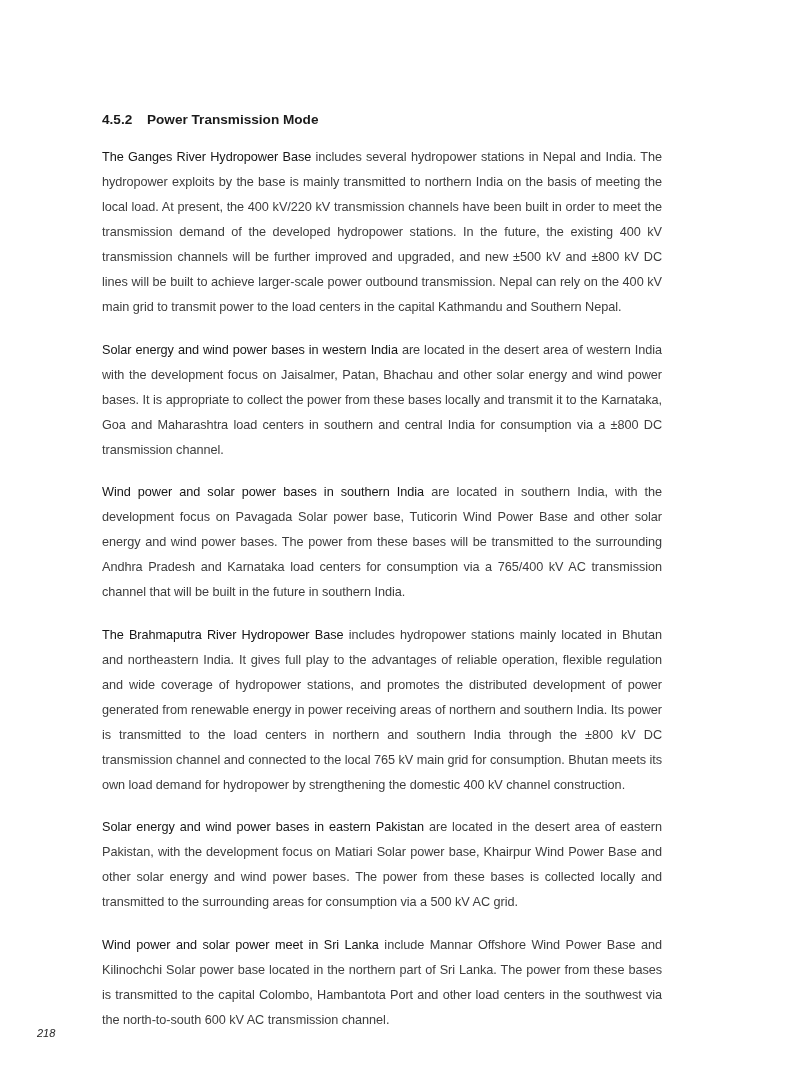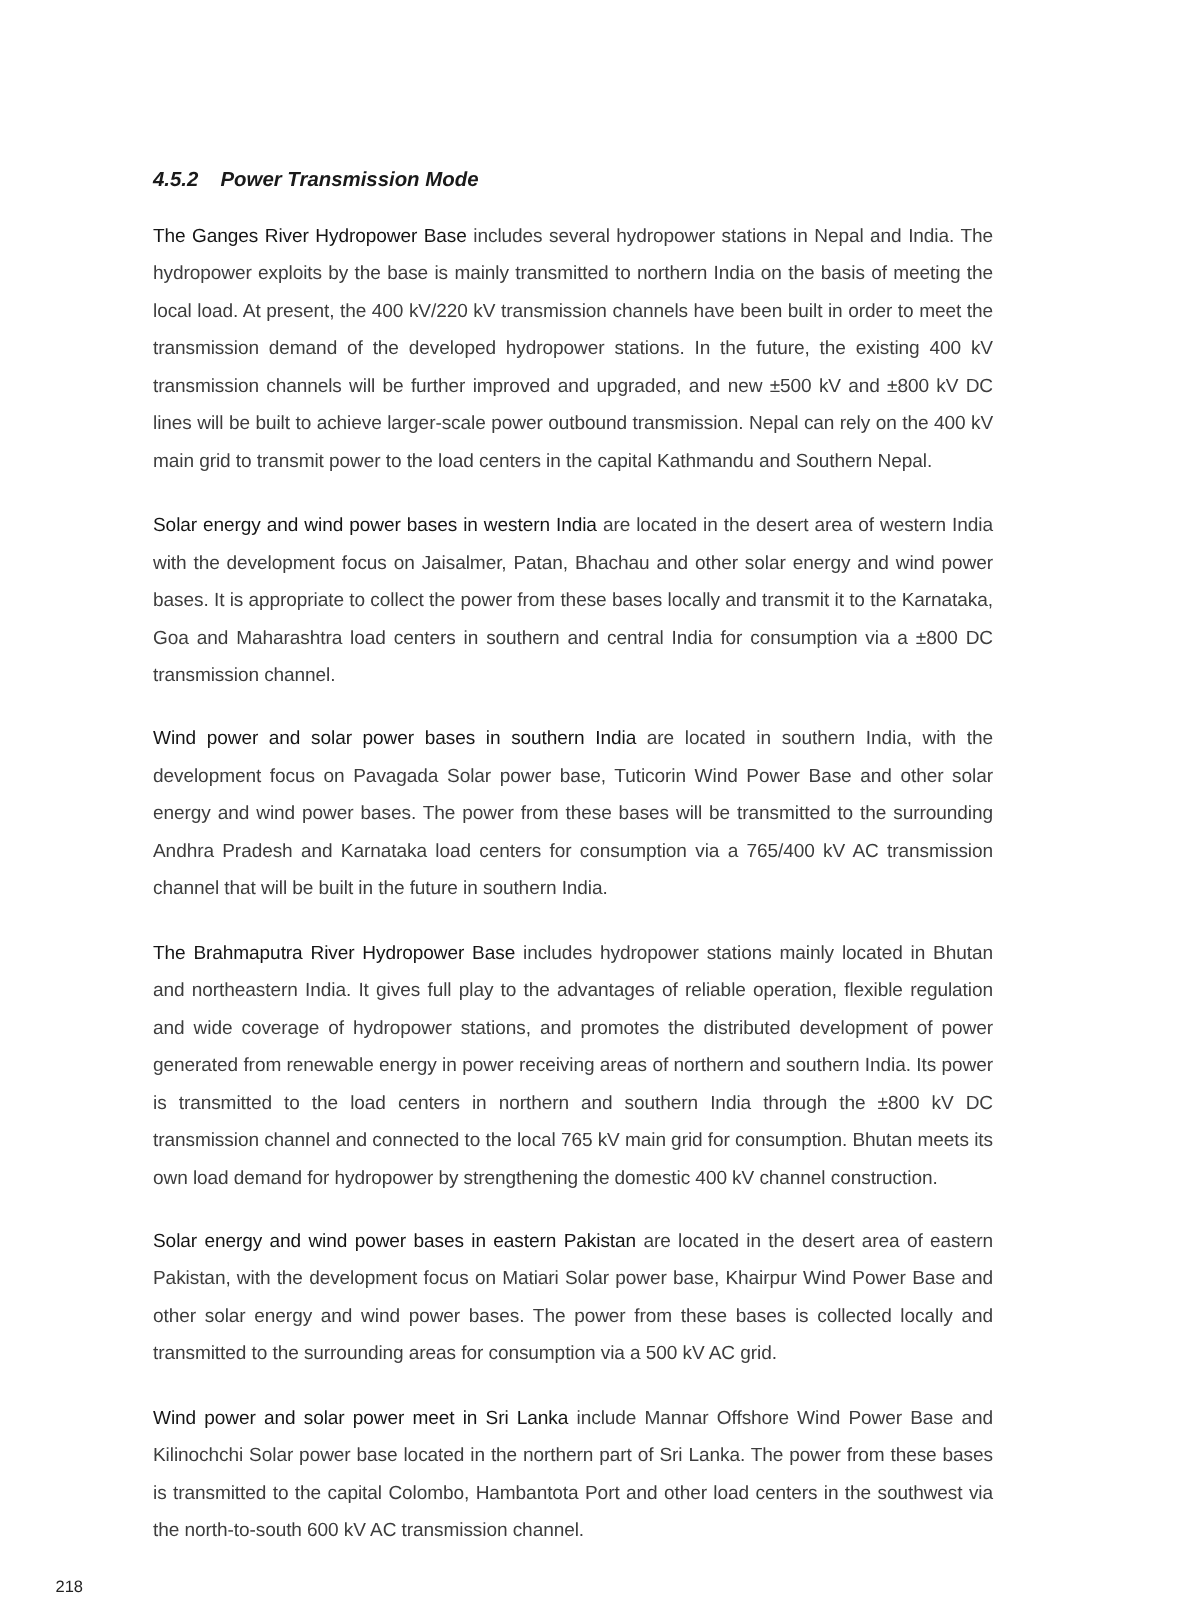--- a/index.html
+++ b/index.html
@@ -21,44 +21,44 @@
       top: 111px;
       width: 560px;
     }
     .section-heading {
       font-family: "Liberation Sans", sans-serif;
       font-weight: bold;
       font-size: 13.6px;
       color: #1a1a1a;
       margin: 0 0 16px 0;
       line-height: 18px;
-      font-style: italic;
     }
     .section-heading .num {
       display: inline-block;
       width: 45px;
     }
     .para {
       font-size: 12.7px;
       line-height: 25px;
       text-align: justify;
       margin: 0 0 17.5px 0;
       color: #3d3d3d;
       letter-spacing: -0.05px;
     }
     .para .lead {
       color: #151515;
       font-weight: normal;
     }
     .page-number {
       position: absolute;
       left: 37px;
-      top: 1052px;
+      top: 1027px;
       font-size: 11px;
       color: #222222;
+      font-style: italic;
     }
   </style>
 </head>
 <body>
 
 <div class="page-content">
   <h2 class="section-heading">
     <span class="num">4.5.2</span><span>Power Transmission Mode</span>
   </h2>
 

